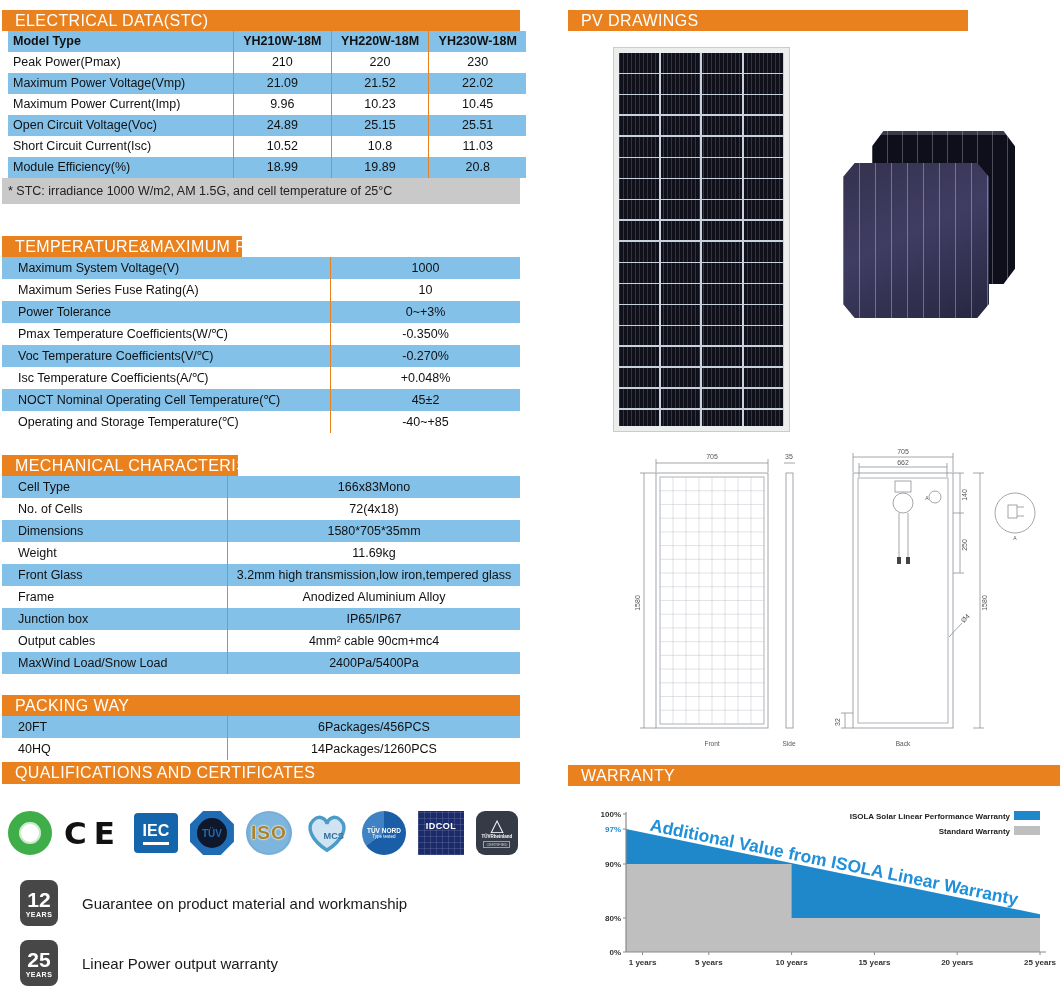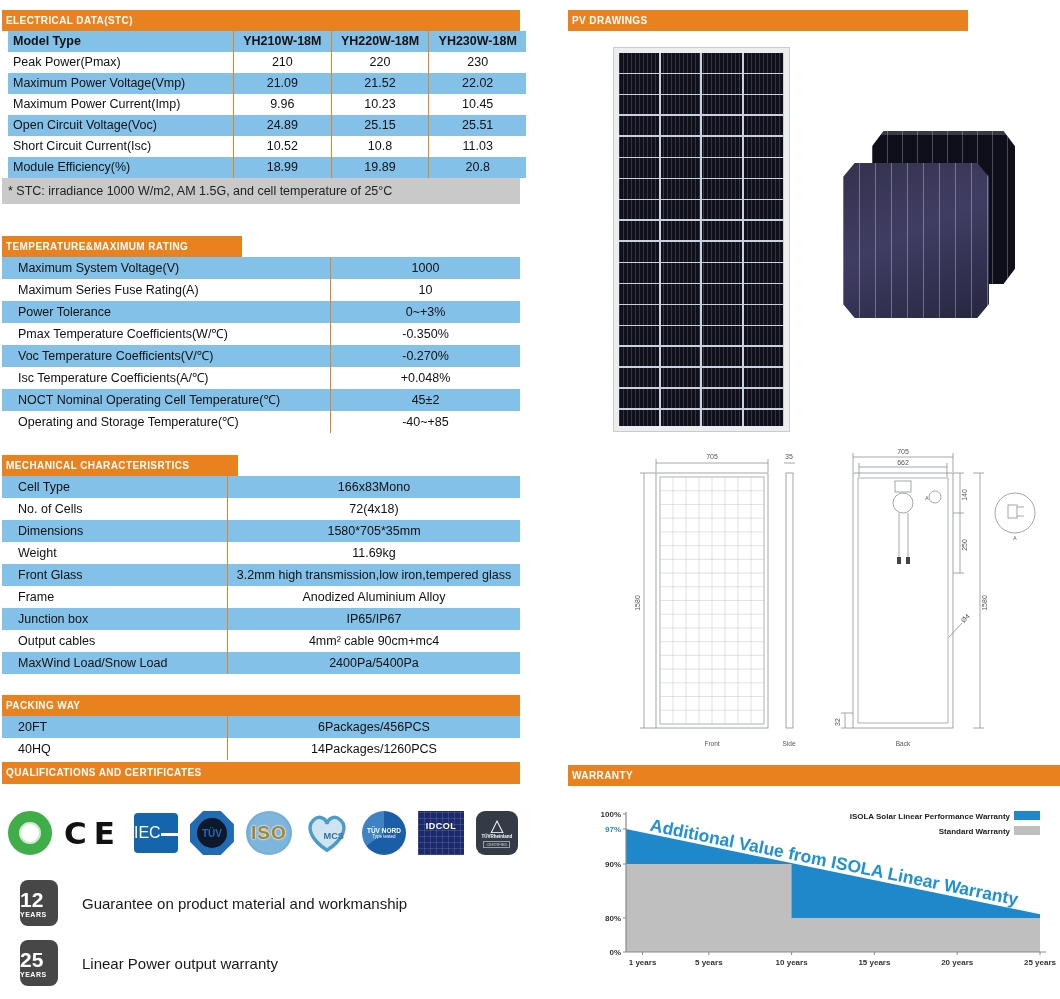--- a/index.html
+++ b/index.html
@@ -1,58 +1,58 @@
 <!DOCTYPE html>
 <html><head>
 <meta charset="utf-8">
 <style>
   *{box-sizing:border-box;margin:0;padding:0}
   html,body{background:#fff}
   body{width:1060px;height:999px;position:relative;font-family:"Liberation Sans",sans-serif;color:#111;overflow:hidden}
   .abs{position:absolute}
-  .bar{position:absolute;height:21px;line-height:21px;background:#E9811E;color:#fff;font-size:10px;font-weight:700;padding-left:4px;letter-spacing:.4px;white-space:nowrap;overflow:hidden}
+  .bar{position:absolute;height:21px;line-height:21px;background:#E9811E;color:#fff;font-size:16px;font-weight:400;padding-left:13px;letter-spacing:.4px;white-space:nowrap;overflow:hidden}
   
   .erow,.krow{display:flex;width:100%}
   .erow{height:21px;line-height:21px;font-size:12.5px}
   .krow{height:22px;line-height:22px;font-size:12.5px}
   .blue{background:#84C1E9}
   .white{background:#fff}
   .ecell.label{width:225px;padding-left:5px;white-space:nowrap}
   .ecell.val{flex:1;text-align:center;border-left:1px solid #E9811E}
   .erow.head .ecell{font-weight:700}
   .krow .label{padding-left:16px;white-space:nowrap}
   .krow .value{flex:1;text-align:center;border-left:1px solid #E9811E;white-space:nowrap}
   .temp .label{width:328px}
   .mech .label{width:225px}
   .pack .label{width:225px}
   .footnote{height:26px;line-height:26px;background:#C9C9C9;font-size:12.5px;padding-left:6px;color:#222}
   
   .logos{position:absolute;left:2px;top:804px;width:522px;height:58px;display:flex;align-items:center;justify-content:space-between;padding:0 6px}
   .logo{display:flex;align-items:center;justify-content:center;position:relative;flex:0 0 auto}
   .logo-ring{width:44px;height:44px;border-radius:50%;border:11px solid #3fae49;background:#fff;box-shadow:inset 0 0 0 2px #cfe9cf}
   .logo-ce{font-size:31px;font-weight:700;letter-spacing:7px;color:#111;font-family:"DejaVu Sans",sans-serif}
-  .logo-iec{width:44px;height:40px;background:#1565ac;border-radius:4px;color:#fff;font-weight:400;font-size:16px;flex-direction:row}
+  .logo-iec{width:44px;height:40px;background:#1565ac;border-radius:4px;color:#fff;font-weight:700;font-size:16px;flex-direction:column}
   .logo-iec .ul{width:26px;height:3px;background:#fff;margin-top:2px}
   .logo-tuv{width:44px;height:44px;background:#1f6cb5;clip-path:polygon(30% 0,70% 0,100% 30%,100% 70%,70% 100%,30% 100%,0 70%,0 30%)}
   .logo-tuv .inner{width:30px;height:30px;border-radius:50%;background:#0f172a;color:#1f6cb5;font-size:10px;font-weight:700;display:flex;align-items:center;justify-content:center}
   .logo-iso{width:46px;height:44px;border-radius:50%;background:radial-gradient(circle at 50% 50%, #7db5dd 0 60%, #4a90c4 100%)}
   .logo-iso .txt{position:absolute;left:50%;top:50%;transform:translate(-50%,-50%);font-size:19px;font-weight:800;color:#a8832d;text-shadow:0 0 2px #fff,0 0 2px #fff;letter-spacing:1px}
   .logo-mcs svg{display:block}
   .logo-nord{width:44px;height:44px;border-radius:50%;background:conic-gradient(#1b5ea8 0 65%,#3f83c4 65% 100%);color:#fff;flex-direction:column}
   .logo-nord .t1{font-size:6.5px;font-weight:700;line-height:7px;text-align:center}
   .logo-nord .t2{font-size:4.5px;line-height:6px;text-align:center}
   .logo-idcol{width:46px;height:44px;background:#1b2a6b;background-image:repeating-linear-gradient(90deg,rgba(255,255,255,.12) 0 1px,transparent 1px 6px),repeating-linear-gradient(0deg,rgba(255,255,255,.12) 0 1px,transparent 1px 6px);flex-direction:column;padding-bottom:14px}
   .logo-idcol .t{color:#fff;font-weight:700;font-size:9px;letter-spacing:.5px}
   .logo-rhein{width:42px;height:44px;background:#343a46;border-radius:9px;flex-direction:column;justify-content:center}
   .logo-rhein .tri{color:#fff;font-size:17px;line-height:16px}
   .logo-rhein .t1{color:#fff;font-size:4.5px;font-weight:700;line-height:6px}
   .logo-rhein .t2{color:#cfd4dc;font-size:4px;border:1px solid #9aa0aa;padding:0 2px;line-height:5px;margin-top:1px}
   
   .badge-row{position:absolute;left:20px;display:flex;align-items:center;gap:24px}
-  .badge{width:38px;height:46px;background:#474747;border-radius:8px;color:#fff;display:flex;flex-direction:column;justify-content:center}
+  .badge{width:38px;height:46px;background:#474747;border-radius:8px;color:#fff;display:flex;flex-direction:column;align-items:center;justify-content:center}
   .badge .num{font-size:21px;font-weight:800;line-height:22px}
   .badge .yrs{font-size:7px;font-weight:700;letter-spacing:.5px}
   .badge-text{font-size:15px;color:#1a1a1a}
   
   .panel{position:absolute;left:613px;top:47px;width:177px;height:385px;background:#eceeee;border:1px solid #c9ccce;padding:5px}
   .panel-cells{width:100%;height:100%;background-color:#10101b;background-image:
     repeating-linear-gradient(90deg,rgba(190,200,215,.20) 0 1px,transparent 1px 4px),
     repeating-linear-gradient(180deg,transparent 0 19.5px,#c9d2de 19.5px 21px),
     repeating-linear-gradient(90deg,transparent 0 39.5px,#c9d2de 39.5px 41.5px)}
   .cell-back{position:absolute;left:872px;top:131px;width:143px;height:153px;background:#0f0f1c;

